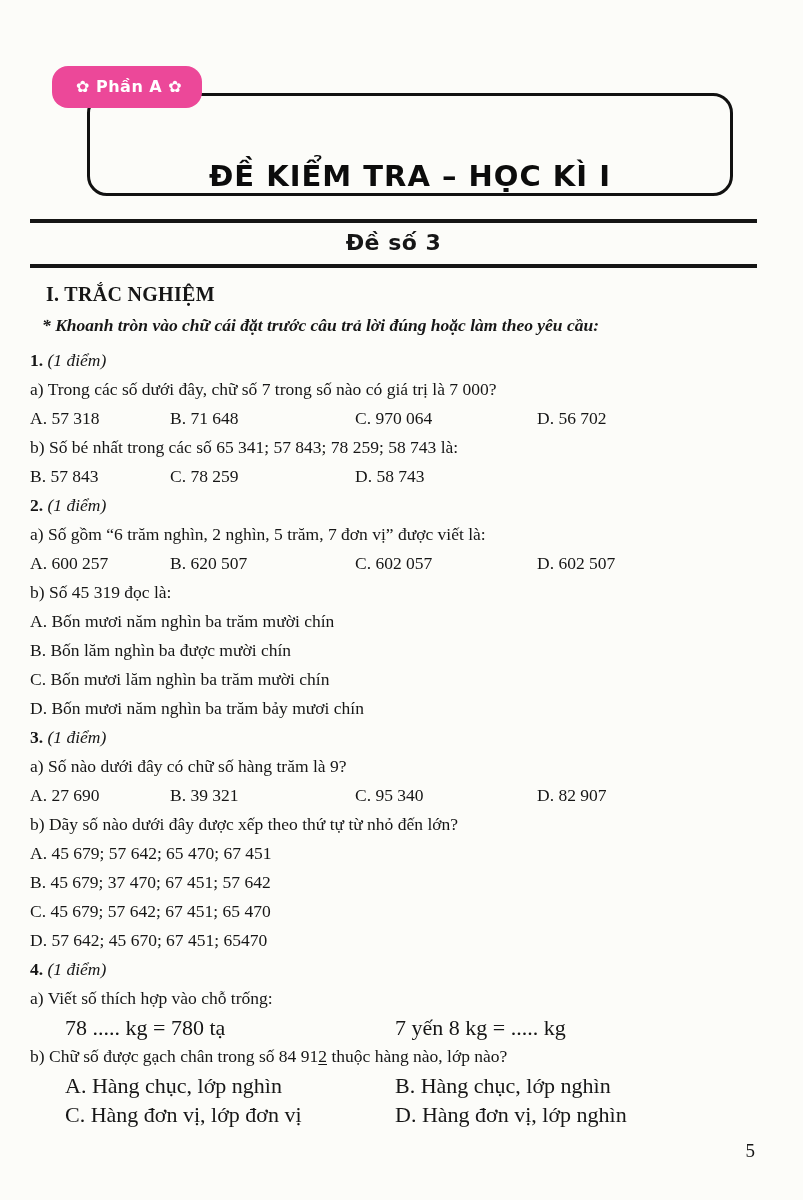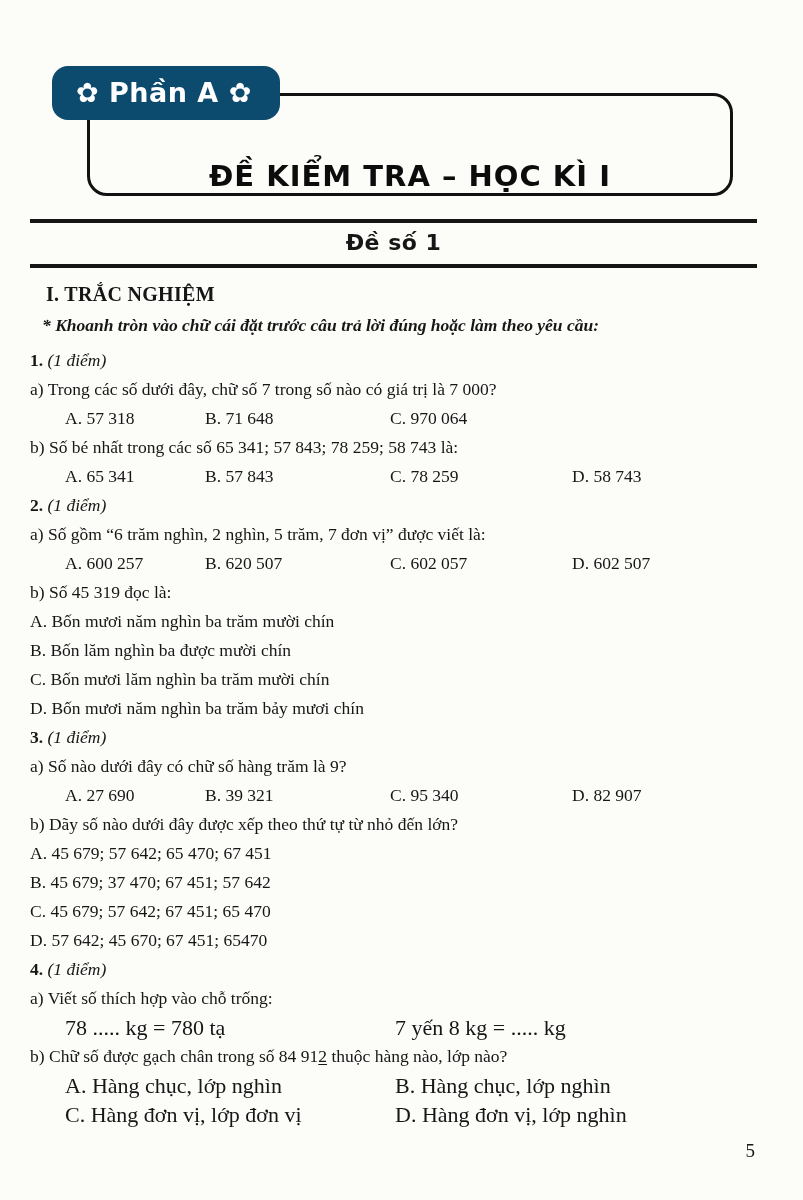--- a/index.html
+++ b/index.html
@@ -5,24 +5,24 @@
   html,body { margin:0; padding:0; }
   body { background:#e8e8e8; }
   .page {
     position:relative; width:803px; height:1200px; margin:0 auto;
     background:#fcfcf9; color:#161616; overflow:hidden;
     font-family:"Liberation Serif","DejaVu Serif",serif;
   }
   
   .badge {
     position:absolute; left:52px; top:66px; z-index:2;
-    background:#0c4a6e; color:#ffffff; border-radius:16px;
-    padding:11px 28px 12px 24px;
+    background:#ec4899; color:#ffffff; border-radius:16px;
+    padding:11px 20px 12px 24px;
     font-family:"DejaVu Sans","Liberation Sans",sans-serif;
-    font-weight:700; font-size:27px; letter-spacing:0.5px;
+    font-weight:700; font-size:16px; letter-spacing:0.5px;
   }
   .title-box {
     position:absolute; left:87px; top:93px; width:646px; height:103px;
     box-sizing:border-box; border:3px solid #111; border-radius:20px;
     display:flex; align-items:flex-end; justify-content:center;
     background:transparent; z-index:1;
   }
   .title-text {
     font-family:"DejaVu Sans","Liberation Sans",sans-serif;
     font-weight:700; font-size:29px; letter-spacing:1px; color:#0c0c0c;
@@ -38,21 +38,21 @@
   .part-heading { font-weight:700; font-size:20px; letter-spacing:0.3px; margin:15px 16px 5px; }
   .instruction {
     font-weight:700; font-style:italic; font-size:17.5px; line-height:28px;
     padding-left:12px; margin-bottom:7px;
   }
   .line { font-size:17.5px; line-height:29px; }
   .q-num { font-weight:700; }
   .q-pts { font-style:italic; }
   .opt-row {
     display:grid; grid-template-columns:140px 185px 182px auto;
-    margin-left:35px; font-size:17.5px; line-height:29px;
+    font-size:17.5px; line-height:29px;
   }
   .opt-col { }
   .two-col {
     display:grid; grid-template-columns:330px auto;
     margin-left:35px; font-size:22px; line-height:29px;
   }
   .ul { text-decoration:underline; text-underline-offset:2px; }
   .page-number { position:absolute; right:48px; bottom:38px; font-size:19px; }
 </style>
 </head>
@@ -64,45 +64,45 @@
     <span>✿ Phần A ✿</span>
   </div>
 
   <div class="title-box">
     <div class="title-text">ĐỀ KIỂM TRA – HỌC KÌ I</div>
   </div>
 
   <div class="content">
 
     <div class="rule"></div>
-    <div class="section-title">Đề số 1</div>
+    <div class="section-title">Đề số 3</div>
     <div class="rule"></div>
 
     <div class="part-heading">I. TRẮC NGHIỆM</div>
     <div class="instruction">* Khoanh tròn vào chữ cái đặt trước câu trả lời đúng hoặc làm theo yêu cầu:</div>
 
     <div class="line">
       <span class="q-num">1.</span>
       <span class="q-pts">(1 điểm)</span>
     </div>
     <div class="line">
       <span>a)</span>
       <span>Trong các số dưới đây, chữ số 7 trong số nào có giá trị là 7 000?</span>
     </div>
     <div class="opt-row">
       <span>A. 57 318</span>
       <span>B. 71 648</span>
       <span>C. 970 064</span>
+      <span>D. 56 702</span>
     </div>
     <div class="line">
       <span>b)</span>
       <span>Số bé nhất trong các số 65 341; 57 843; 78 259; 58 743 là:</span>
     </div>
     <div class="opt-row">
-      <span>A. 65 341</span>
       <span>B. 57 843</span>
       <span>C. 78 259</span>
       <span>D. 58 743</span>
     </div>
 
     <div class="line">
       <span class="q-num">2.</span>
       <span class="q-pts">(1 điểm)</span>
     </div>
     <div class="line">

